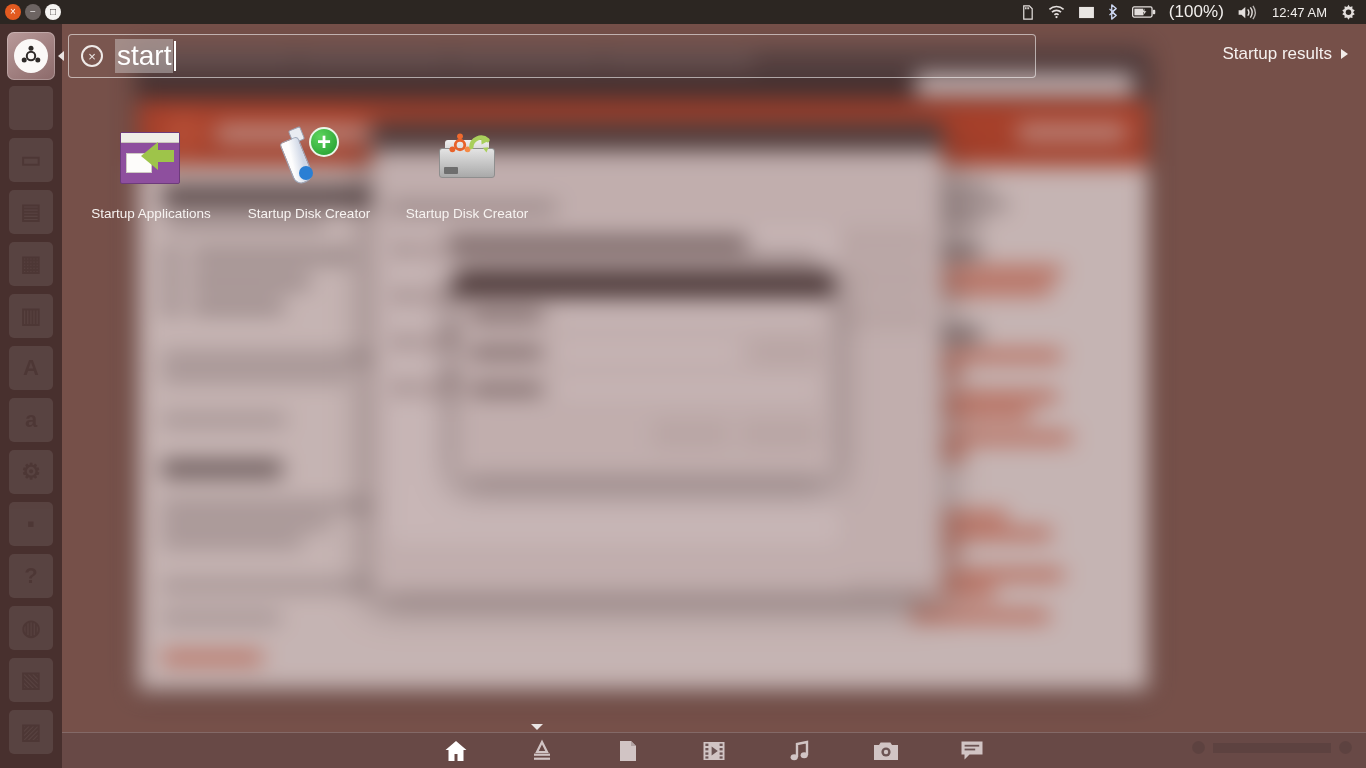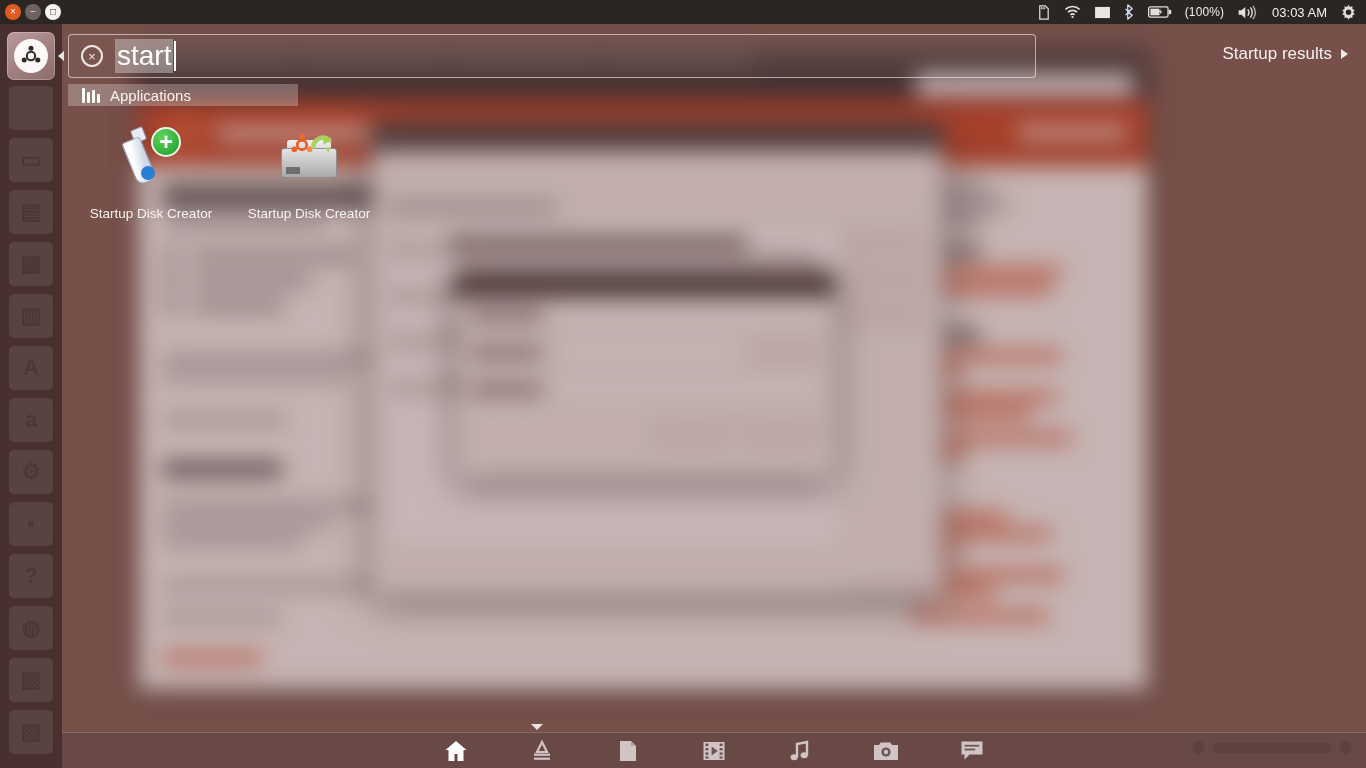--- a/index.html
+++ b/index.html
@@ -184,21 +184,21 @@
   .win-max { background: #f6f4f2; color: #3a3332; }
 
   .panel-right {
     margin-left: auto;
     display: flex; align-items: center; gap: 13px;
     padding-right: 9px;
     color: #f2efed; font-size: 13px;
   }
   .ind { display: flex; align-items: center; opacity: .94; }
   .ind svg { display: block; }
-  .battery-pct { font-size: 12px; letter-spacing: .1px; }
+  .battery-pct { font-size: 17px; letter-spacing: .1px; }
   .clock { font-size: 13px; }
 
   
   #launcher {
     position: absolute; left: 0; top: 24px;
     width: 62px; height: 744px;
     background: rgba(61, 40, 40, .80);
     z-index: 38;
     padding-top: 4px;
   }
@@ -679,21 +679,21 @@
       </span>
       <span class="battery-pct">(100%)</span>
       <span class="ind">
         <svg width="22" height="15" viewBox="0 0 23 16">
             <path d="M1.5 5.6h3.1L8.6 2v12L4.6 10.4H1.5z" fill="#efeae8"></path>
             <path d="M11.2 4.6a5.6 5.6 0 0 1 0 6.8" fill="none" stroke="#efeae8" stroke-width="1.5"></path>
             <path d="M14 2.6a9 9 0 0 1 0 10.8" fill="none" stroke="#efeae8" stroke-width="1.5"></path>
             <path d="M16.8 0.9a12.4 12.4 0 0 1 0 14.2" fill="none" stroke="#efeae8" stroke-width="1.5" opacity=".75"></path>
           </svg>
       </span>
-      <span class="clock">03:03 AM</span>
+      <span class="clock">12:47 AM</span>
       <span class="ind">
         <svg width="17" height="17" viewBox="0 0 18 18">
             <path d="M9 0.8l1.5 2.3 2.7-.6-.1 2.8 2.5 1.2-1.7 2.2 1.7 2.2-2.5 1.2.1 2.8-2.7-.6L9 16.6l-1.5-2.3-2.7.6.1-2.8-2.5-1.2 1.7-2.2-1.7-2.2 2.5-1.2-.1-2.8 2.7.6z" fill="#efeae8"></path>
             <circle cx="9" cy="8.7" r="2.9" fill="#2c2622"></circle>
           </svg>
       </span>
     </div>
   </div>
 
   <div id="dash">
@@ -702,33 +702,33 @@
       <div id="clear-icon">×</div>
       <div id="search-text" title="Search your computer and online sources">start</div>
       <div id="search-caret"></div>
     </div>
 
     <div id="filter-results">
       <span>Startup results</span>
       <span class="filter-arrow"></span>
     </div>
 
-    <div id="category-header">
-      <div class="cat-strip"></div>
-      <div class="cat-icon">
-        <i style="height:15px"></i>
-          <i style="height:11px"></i>
-          <i style="height:13px"></i>
-          <i style="height:9px"></i>
+
+    <div id="results">
+
+      <div class="result">
+        <div class="result-icon">
+          <div class="ic-startup-apps">
+            <div class="ic-sa-doc"></div>
+          </div>
+          <div class="ic-sa-arrow-tail"></div>
+          <div class="ic-sa-arrow"></div>
+        </div>
+        <div class="result-label">Startup Applications</div>
       </div>
-      <div class="cat-label">Applications</div>
-    </div>
-
-    <div id="results">
-
 
       <div class="result">
         <div class="result-icon">
           <div class="ic-usb-tip"></div>
           <div class="ic-usb-body"></div>
           <div class="ic-usb-dot"></div>
           <div class="ic-plus">+</div>
         </div>
         <div class="result-label">Startup Disk Creator</div>
       </div>

